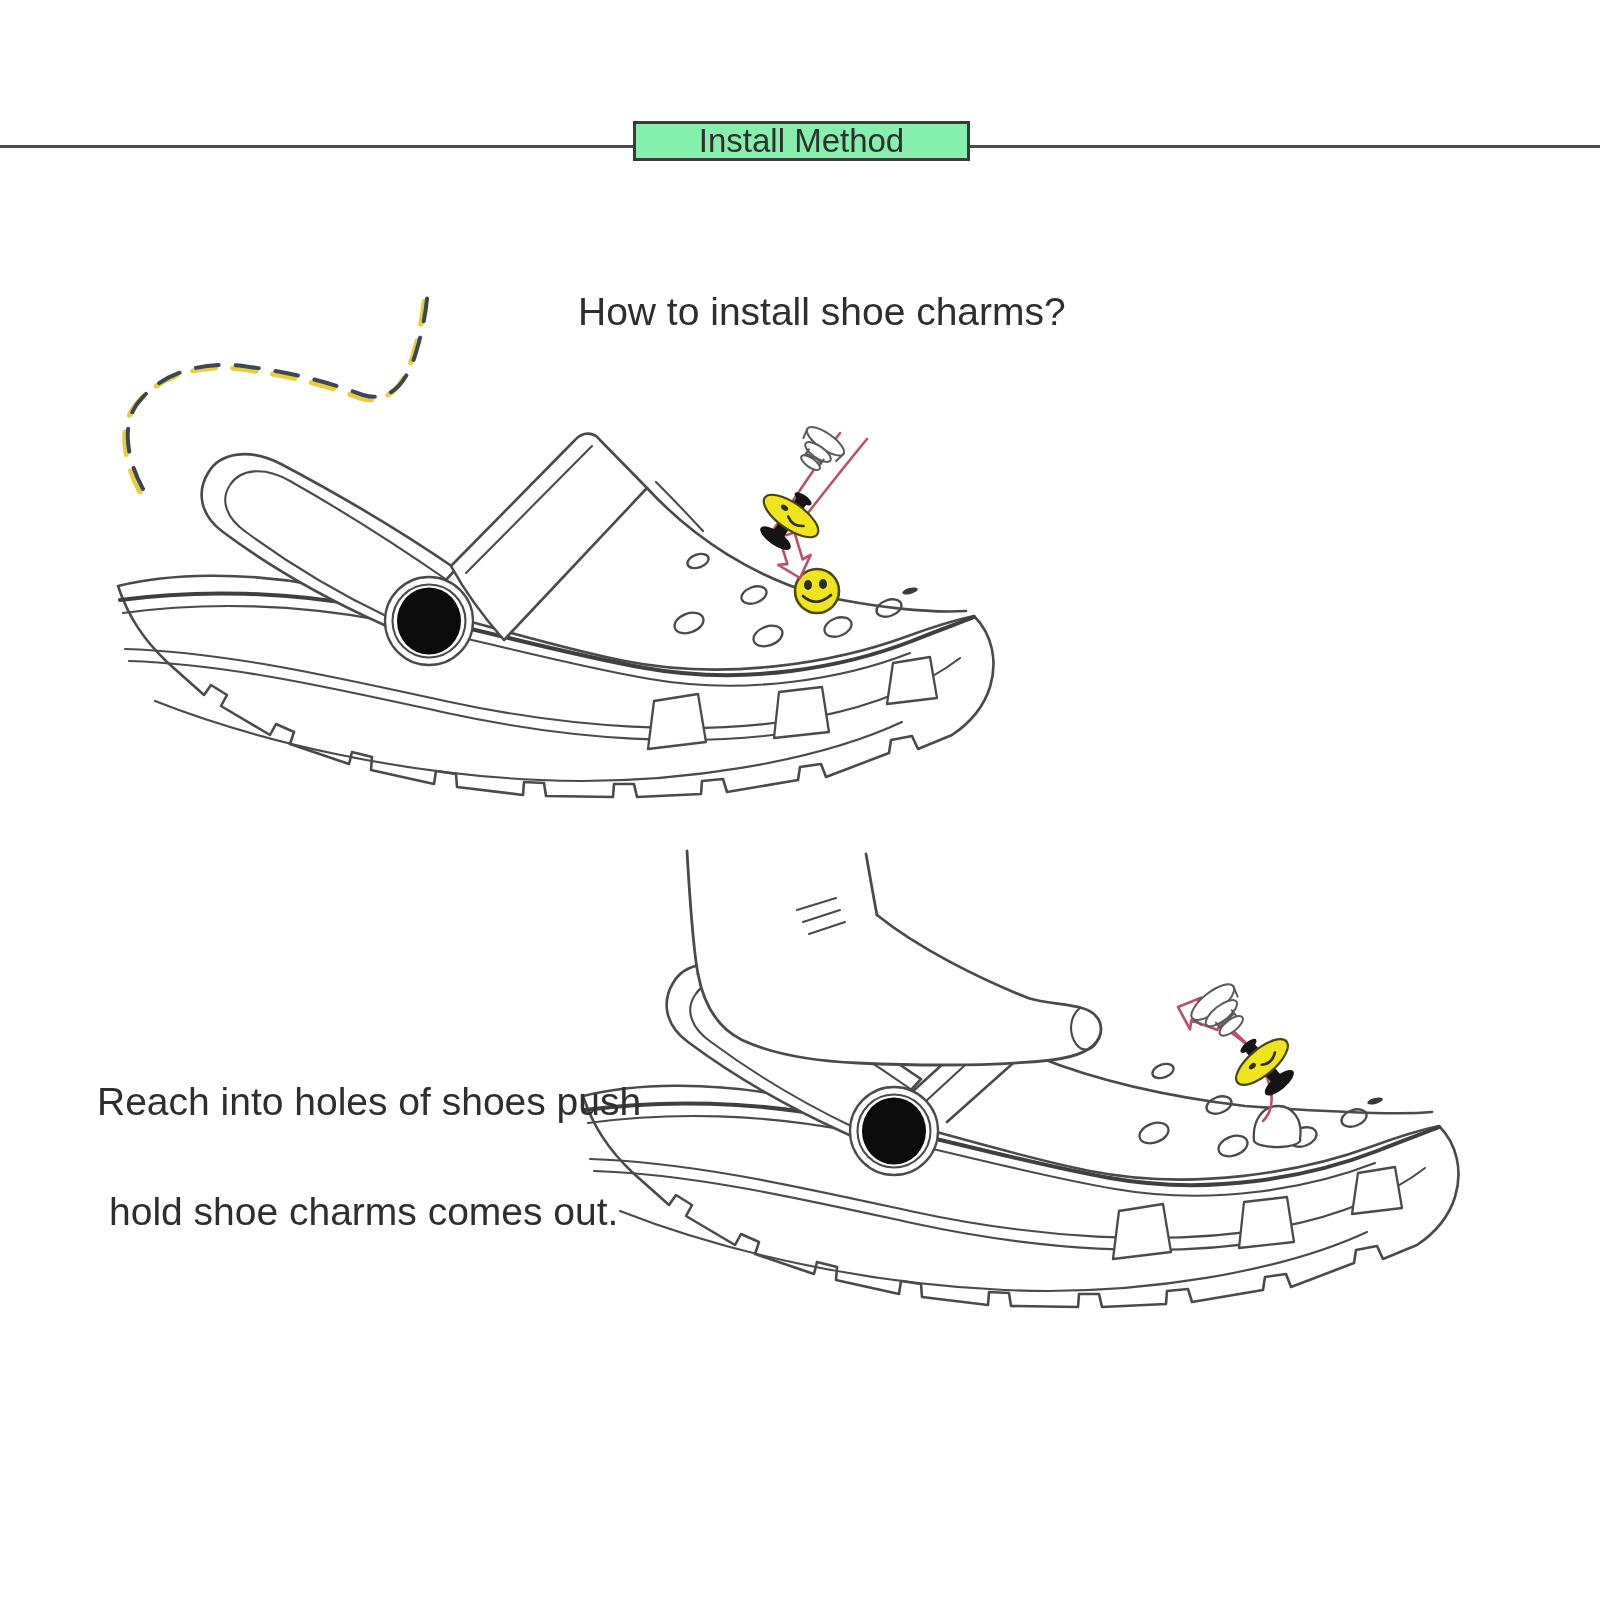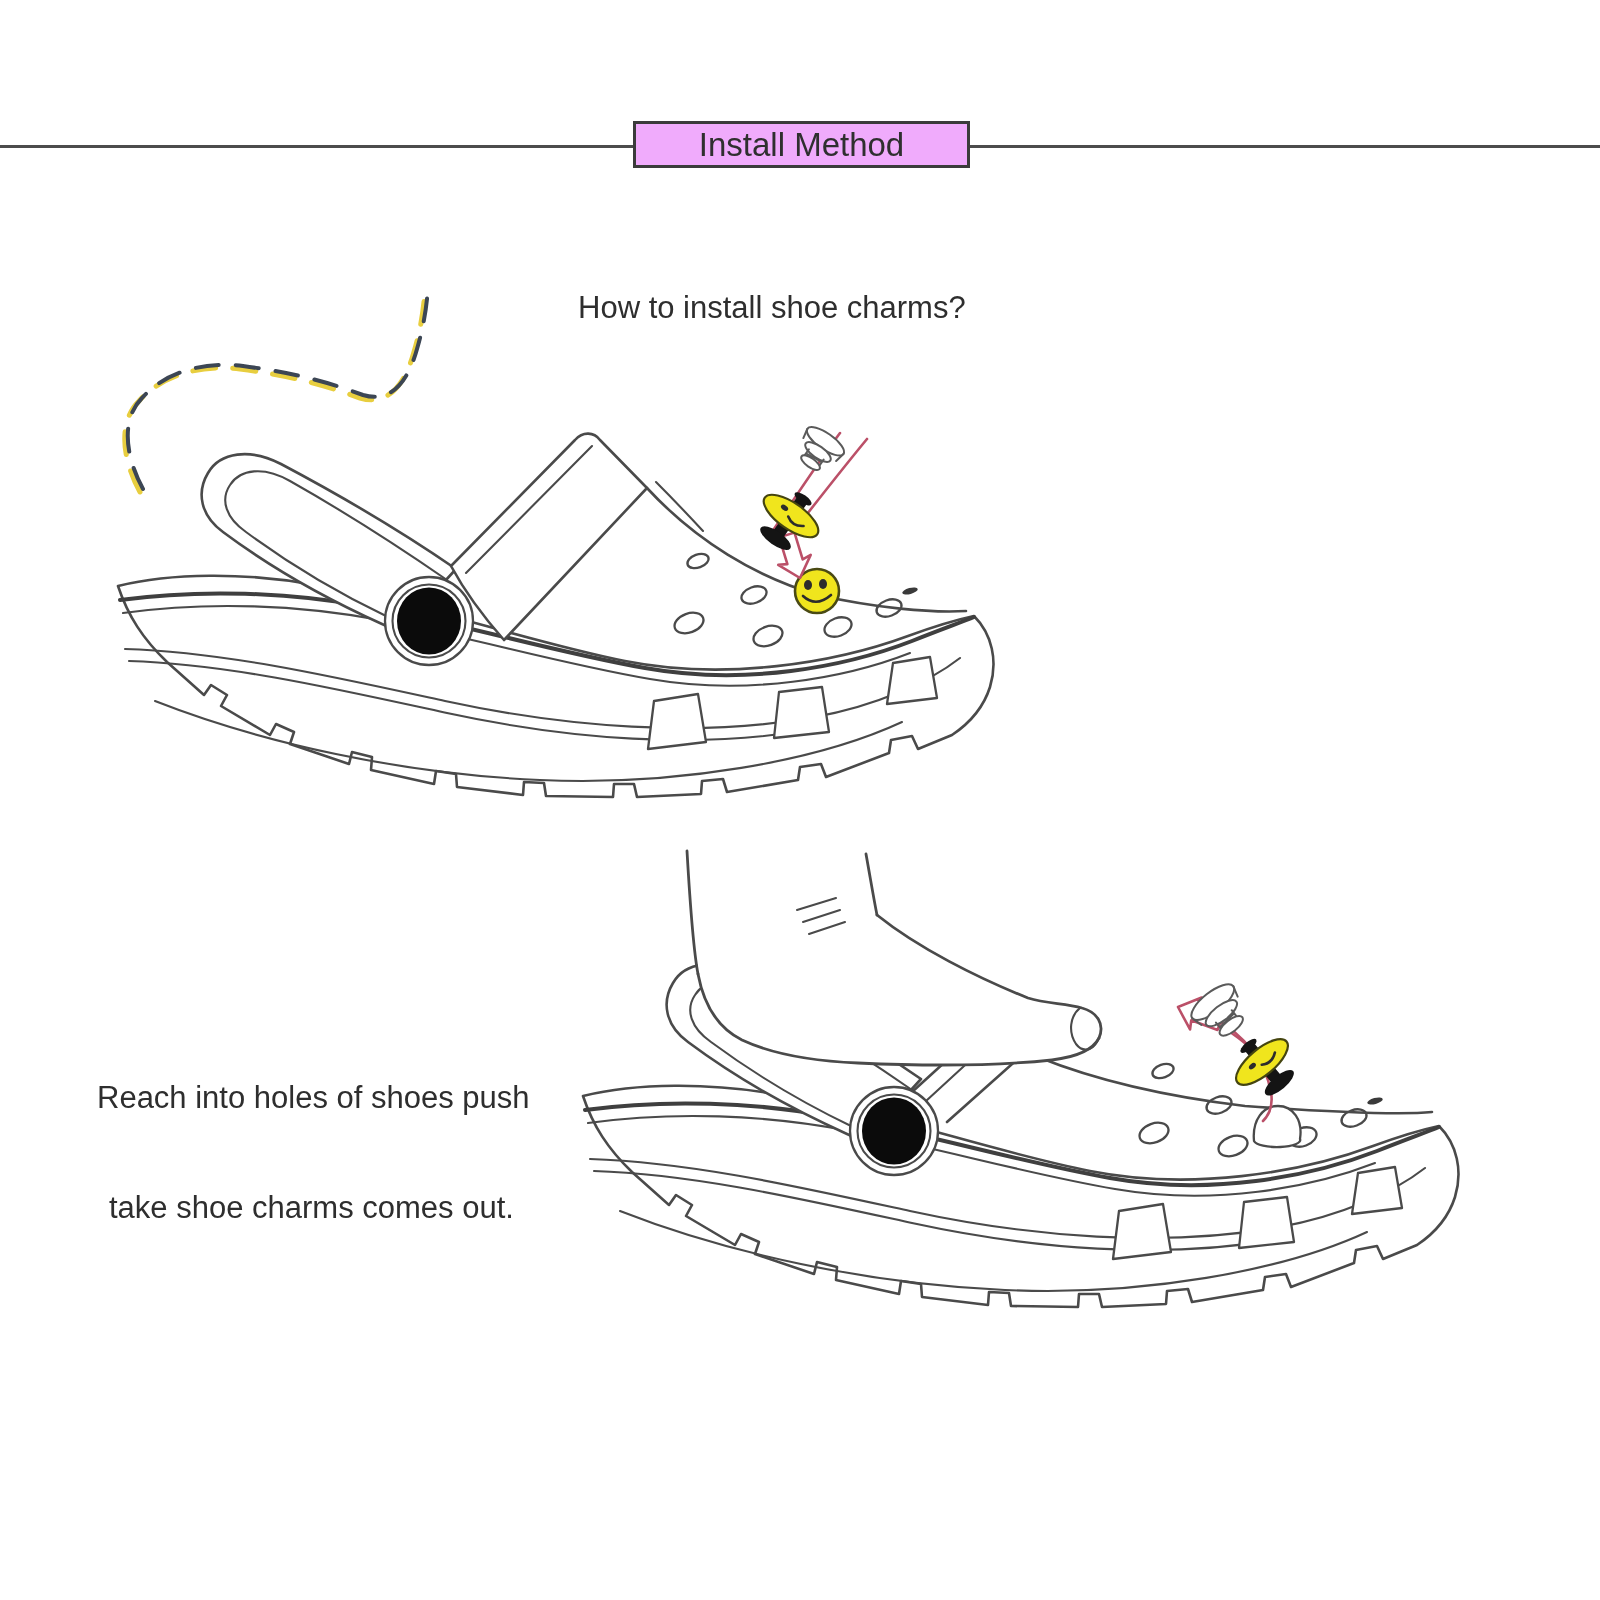--- a/index.html
+++ b/index.html
@@ -1,22 +1,22 @@
 <!DOCTYPE html>
 <html><head>
 <meta charset="utf-8">
 <style>
   html,body{margin:0;padding:0;background:#ffffff;}
   .canvas{position:relative;width:1600px;height:1600px;background:#ffffff;overflow:hidden;
           font-family:"Liberation Sans", sans-serif;color:#2e2e2e;}
   .divider{position:absolute;left:0;top:145px;width:1600px;height:3px;background:#4c4c4c;}
-  .badge{position:absolute;left:633px;top:121px;width:337px;height:47px;background:#f0abfc;
+  .badge{position:absolute;left:633px;top:121px;width:337px;height:40px;background:#86efac;
          border:3px solid #3b3b3b;box-sizing:border-box;display:flex;align-items:center;justify-content:center;
          font-size:33px;color:#2f2f2f;z-index:3;}
-  .txt{position:absolute;white-space:nowrap;font-size:31px;color:#2e2e2e;z-index:3;text-align:right;}
+  .txt{position:absolute;white-space:nowrap;font-size:39px;color:#2e2e2e;z-index:3;text-align:right;}
   svg{position:absolute;left:0;top:0;z-index:1;}
   .ln{fill:none;stroke:#4a4a4a;stroke-width:2.6;stroke-linecap:round;stroke-linejoin:round;}
   .lnt{fill:none;stroke:#4a4a4a;stroke-width:2.1;stroke-linecap:round;stroke-linejoin:round;}
   .lnf{fill:#ffffff;stroke:#4a4a4a;stroke-width:2.6;stroke-linejoin:round;}
   .lnf2{fill:#ffffff;stroke:#4a4a4a;stroke-width:2.3;stroke-linejoin:round;}
   .seam{fill:none;stroke:#3f3f3f;stroke-width:4;stroke-linecap:round;}
   .grey{fill:#ffffff;stroke:#5a5a5a;stroke-width:2;stroke-linejoin:round;}
   .greyl{fill:none;stroke:#5a5a5a;stroke-width:2;stroke-linecap:round;}
   .red{fill:none;stroke-width:2.6;stroke-linecap:round;}
   .redhead{fill:#ffffff;stroke-width:2.6;stroke-linejoin:round;}
@@ -32,21 +32,21 @@
 <div class="canvas">
 
   <div class="divider"></div>
   <div class="badge">
     <span>Install Method</span>
   </div>
 
   <div class="txt" style="left:578px;top:290px;">How to install shoe charms?</div>
 
   <div class="txt" style="left:97px;top:1080px;">Reach into holes of shoes push</div>
-  <div class="txt" style="left:109px;top:1190px;">take shoe charms comes out.</div>
+  <div class="txt" style="left:109px;top:1190px;">hold shoe charms comes out.</div>
 
   <svg width="1600" height="1600" viewBox="0 0 1600 1600">
     <defs>
 
       <g id="clogbase">
         <path class="lnf" d="M 118,586
           C 170,573 245,572 315,585 C 425,604 525,641 625,661 C 725,681 835,663 908,636
           C 938,625 960,619 974,616 C 992,634 998,661 990,687 C 984,706 970,723 952,735
           L 918,749 l -6,-13 l -21,4 l -2,13 L 826,777 l -5,-13 l -21,3 l -2,13
           L 727,792 l -4,-13 l -21,2 l -1,13 L 637,797 l -3,-13 l -20,0 l -1,13

